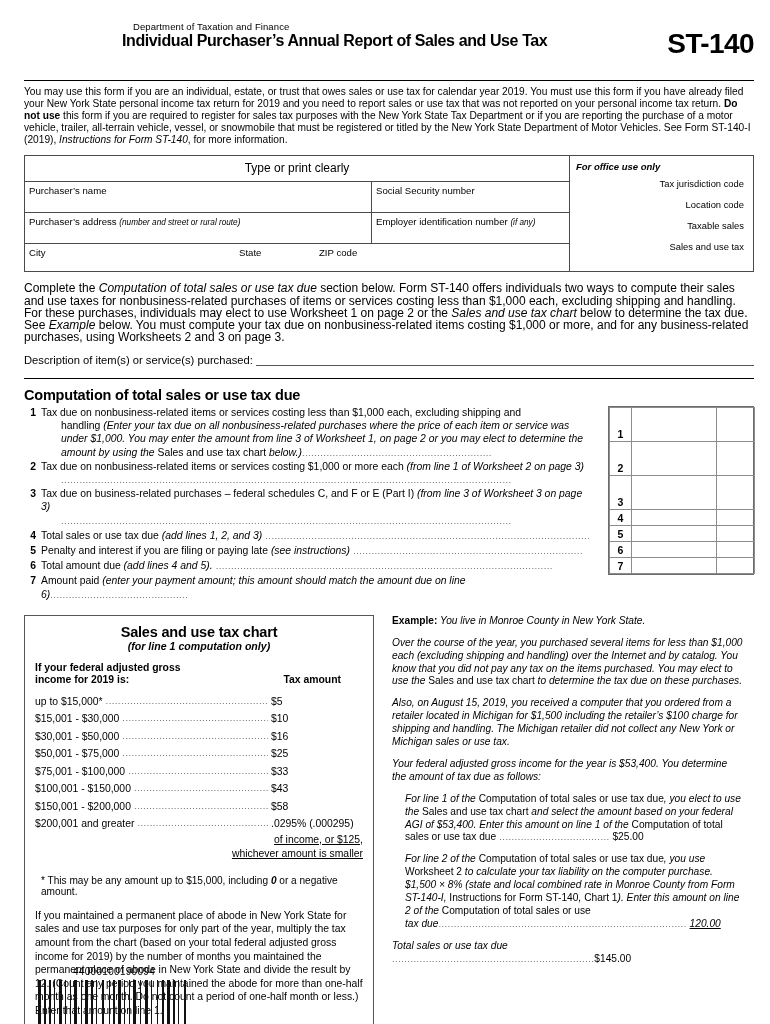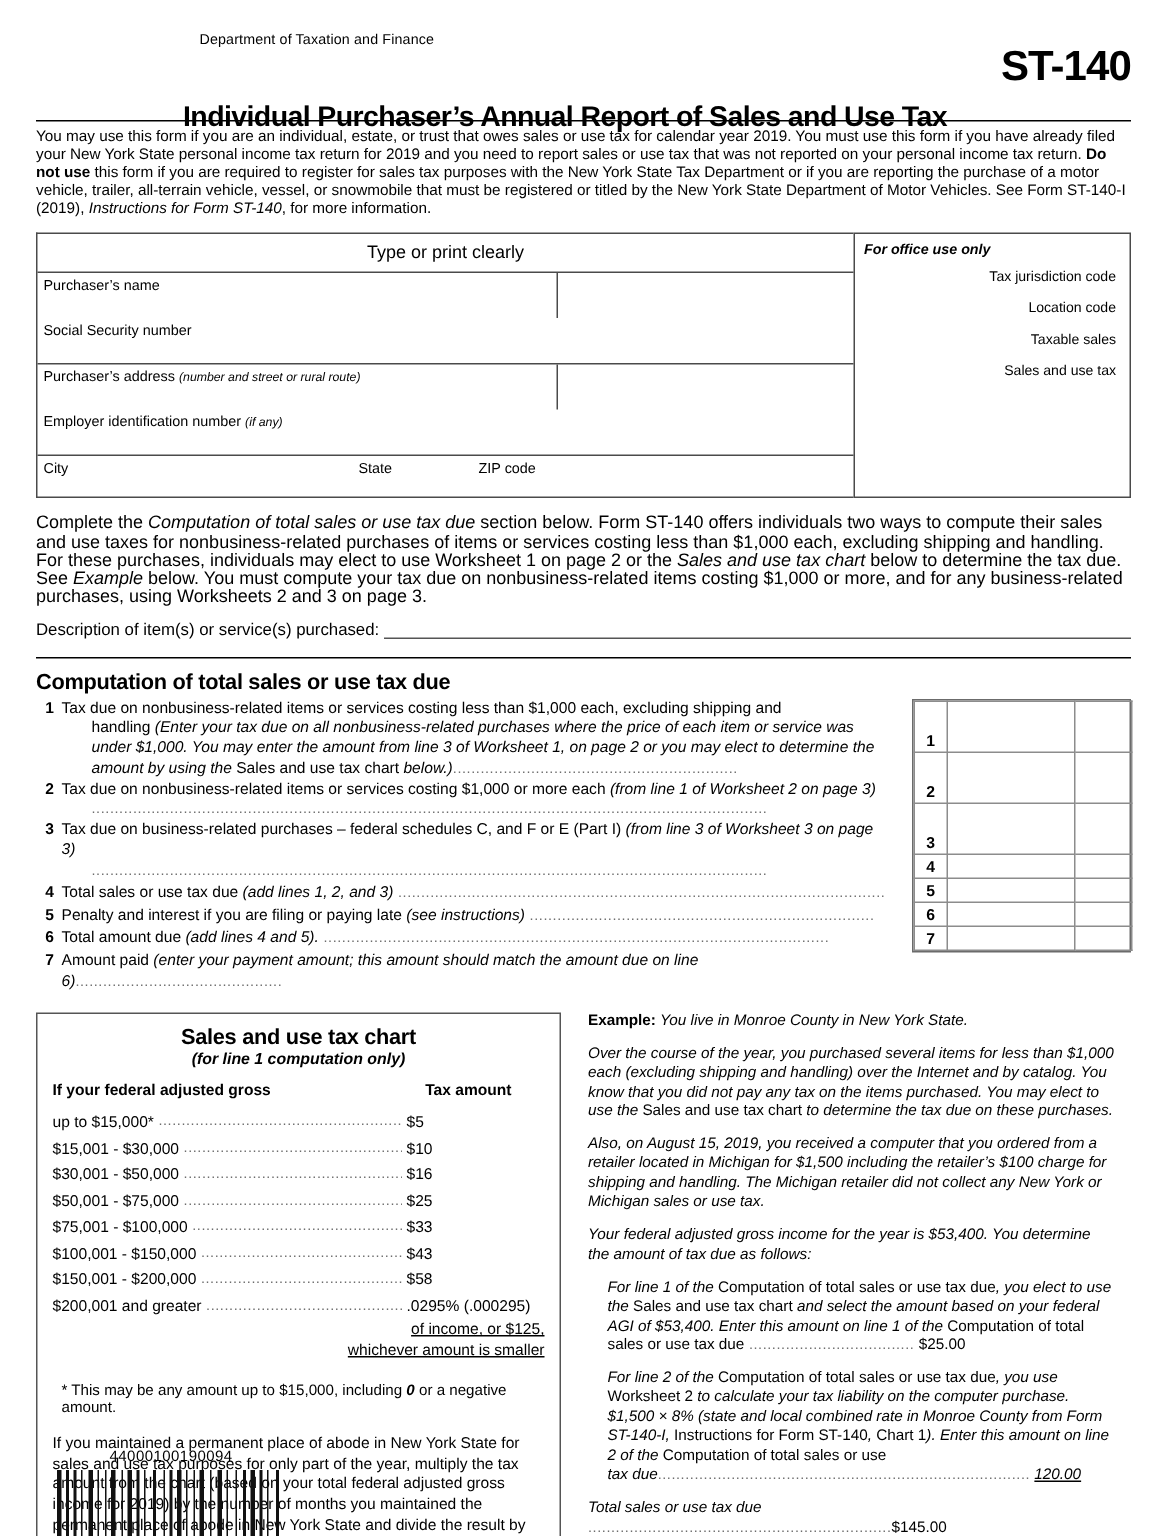--- a/index.html
+++ b/index.html
@@ -20,23 +20,22 @@
   .logo-wrap {
     position: absolute; left: 0; top: 2px; width: 92px; height: 48px;
   }
   .logo-wrap svg { display: block; }
   .dept-line {
     position: absolute; left: 98px; top: 3px;
     font-size: 9.5px; letter-spacing: 0.1px; color: #000; padding-left: 11px;
   }
   .form-title {
     position: absolute; left: 98px; top: 14px;
-    font-size: 19px; font-weight: bold; letter-spacing: -0.4px;
+    font-size: 16px; font-weight: bold; letter-spacing: -0.4px;
     white-space: nowrap;
-    margin-top: 36px;
   }
   .form-number {
     position: absolute; right: 0; top: 10px;
     font-size: 28px; font-weight: bold; letter-spacing: -0.6px;
   }
   .rule-top {
     margin: 2px 16px 0 24px; border-top: 1.4px solid #000; height: 0;
   }
 
   
@@ -50,21 +49,21 @@
   
   .tp-wrap {
     margin: 9px 16px 0 24px;
     display: flex; align-items: stretch;
   }
   .tp-left { width: 545px; border: 1.2px solid #4a4a4a; border-right: none; }
   .tp-title {
     text-align: center; font-size: 12px; font-weight: normal;
     padding: 5px 0 6px 0; border-bottom: 1.2px solid #4a4a4a;
   }
-  .tp-row { display: flex; border-bottom: 1.2px solid #4a4a4a; flex-direction: column; }
+  .tp-row { display: flex; border-bottom: 1.2px solid #4a4a4a; }
   .tp-row:last-child { border-bottom: none; }
   .tp-cell {
     padding: 3px 0 0 4px; font-size: 9.6px; height: 30px;
     position: relative;
   }
   .tp-cell .it { font-style: italic; font-size: 8.2px; }
   .c-name { width: 347px; border-right: 1.2px solid #4a4a4a; }
   .c-ssn  { width: 196px; }
   .c-addr { width: 347px; border-right: 1.2px solid #4a4a4a; }
   .c-ein  { width: 196px; }
@@ -338,20 +337,21 @@
     </div>
   </div>
 
   <div class="lower">
 
     <div class="chartbox">
       <div class="chart-title">Sales and use tax chart</div>
       <div class="chart-sub">(for line 1 computation only)</div>
       <div class="chart-hdr">
         <div>If your federal adjusted gross</div>
+        <div>income for 2019 is:</div>
         <span class="taxamt">Tax amount</span>
       </div>
       <div class="chart-rows">
         <div class="crow">
           <span class="rng">up to $15,000*</span>
           <span class="fill">.................................................................................</span>
           <span class="amt">$5</span>
         </div>
         <div class="crow">
           <span class="rng">$15,001 - $30,000</span>

